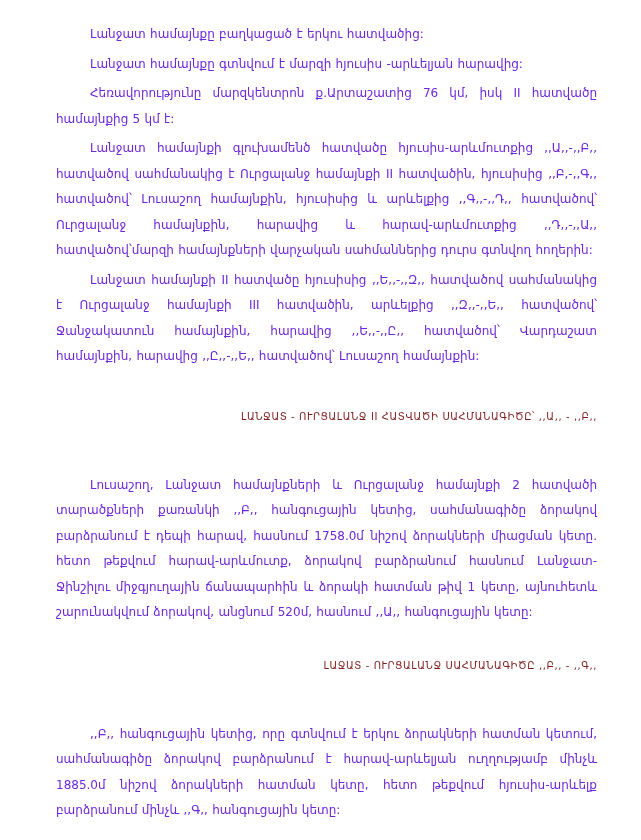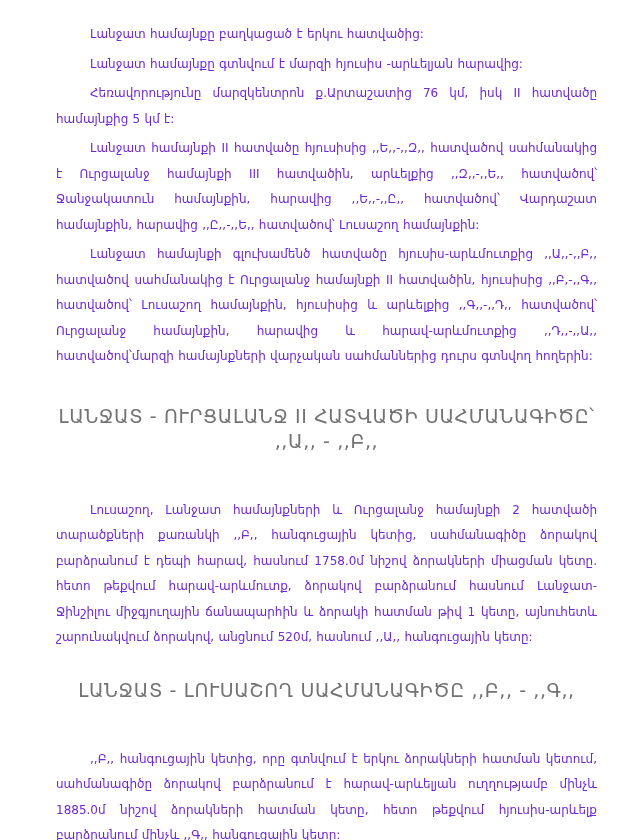--- a/index.html
+++ b/index.html
@@ -27,46 +27,46 @@
     font-size: 12px;
     line-height: 25.5px;
     text-align: justify;
     text-justify: inter-word;
     text-indent: 34px;
     color: #6d28d9;
     word-spacing: 0.5px;
   }
   .heading {
     margin: 0;
-    font-size: 19px;
+    font-size: 10px;
     line-height: 25px;
-    text-align: center;
+    text-align: right;
     letter-spacing: 0.6px;
-    color: #737373;
+    color: #7f1d1d;
   }
   .gap-med { height: 27px; }
   .gap-large { height: 34px; }
   .gap-xl { height: 40px; }
 </style>
 </head>
 <body>
 
 <div class="page">
 
   <p class="body-par">Լանջատ համայնքը բաղկացած է երկու հատվածից:</p>
   <p class="body-par">Լանջատ համայնքը գտնվում է մարզի հյուսիս -արևելյան հարավից:</p>
   <p class="body-par">Հեռավորությունը մարզկենտրոն ք.Արտաշատից 76 կմ, իսկ II հատվածը համայնքից 5 կմ է:</p>
+  <p class="body-par">Լանջատ համայնքի գլուխամենծ հատվածը հյուսիս-արևմուտքից ,,Ա,,-,,Բ,, հատվածով սահմանակից է Ուրցալանջ համայնքի II հատվածին, հյուսիսից ,,Բ,-,,Գ,, հատվածով՝ Լուսաշող համայնքին, հյուսիսից և արևելքից ,,Գ,,-,,Դ,, հատվածով՝ Ուրցալանջ համայնքին, հարավից և հարավ-արևմուտքից ,,Դ,,-,,Ա,, հատվածով՝մարզի համայնքների վարչական սահմաններից դուրս գտնվող հողերին:</p>
   <p class="body-par">Լանջատ համայնքի II հատվածը հյուսիսից ,,Ե,,-,,Զ,, հատվածով սահմանակից է Ուրցալանջ համայնքի III հատվածին, արևելքից ,,Զ,,-,,Ե,, հատվածով՝ Ջանջակատուն համայնքին, հարավից ,,Ե,,-,,Ը,, հատվածով՝ Վարդաշատ համայնքին, հարավից ,,Ը,,-,,Ե,, հատվածով՝ Լուսաշող համայնքին:</p>
-  <p class="body-par">Լանջատ համայնքի գլուխամենծ հատվածը հյուսիս-արևմուտքից ,,Ա,,-,,Բ,, հատվածով սահմանակից է Ուրցալանջ համայնքի II հատվածին, հյուսիսից ,,Բ,-,,Գ,, հատվածով՝ Լուսաշող համայնքին, հյուսիսից և արևելքից ,,Գ,,-,,Դ,, հատվածով՝ Ուրցալանջ համայնքին, հարավից և հարավ-արևմուտքից ,,Դ,,-,,Ա,, հատվածով՝մարզի համայնքների վարչական սահմաններից դուրս գտնվող հողերին:</p>
 
   <div class="gap-large"></div>
   <p class="heading">ԼԱՆՋԱՏ - ՈՒՐՑԱԼԱՆՋ II ՀԱՏՎԱԾԻ ՍԱՀՄԱՆԱԳԻԾԸ՝ ,,Ա,, - ,,Բ,,</p>
   <div class="gap-xl"></div>
 
   <p class="body-par">Լուսաշող, Լանջատ համայնքների և Ուրցալանջ համայնքի 2 հատվածի տարածքների քառանկի ,,Բ,, հանգուցային կետից, սահմանագիծը ձորակով բարձրանում է դեպի հարավ, հասնում 1758.0մ նիշով ձորակների միացման կետը. հետո թեքվում հարավ-արևմուտք, ձորակով բարձրանում հասնում Լանջատ-Ջինշիլու միջգյուղային ճանապարհին և ձորակի հատման թիվ 1 կետը, այնուհետև շարունակվում ձորակով, անցնում 520մ, հասնում ,,Ա,, հանգուցային կետը:</p>
 
   <div class="gap-med"></div>
-  <p class="heading">ԼԱՆՋԱՏ - ԼՈՒՍԱՇՈՂ ՍԱՀՄԱՆԱԳԻԾԸ  ,,Բ,, - ,,Գ,,</p>
+  <p class="heading">ԼԱՋԱՏ - ՈՒՐՑԱԼԱՆՋ ՍԱՀՄԱՆԱԳԻԾԸ  ,,Բ,, - ,,Գ,,</p>
   <div class="gap-xl"></div>
 
   <p class="body-par">,,Բ,, հանգուցային կետից, որը գտնվում է երկու ձորակների հատման կետում, սահմանագիծը ձորակով բարձրանում է հարավ-արևելյան ուղղությամբ մինչև 1885.0մ նիշով ձորակների հատման կետը, հետո թեքվում հյուսիս-արևելք բարձրանում մինչև ,,Գ,, հանգուցային կետը:</p>
 
 </div>
 
 </body></html>

